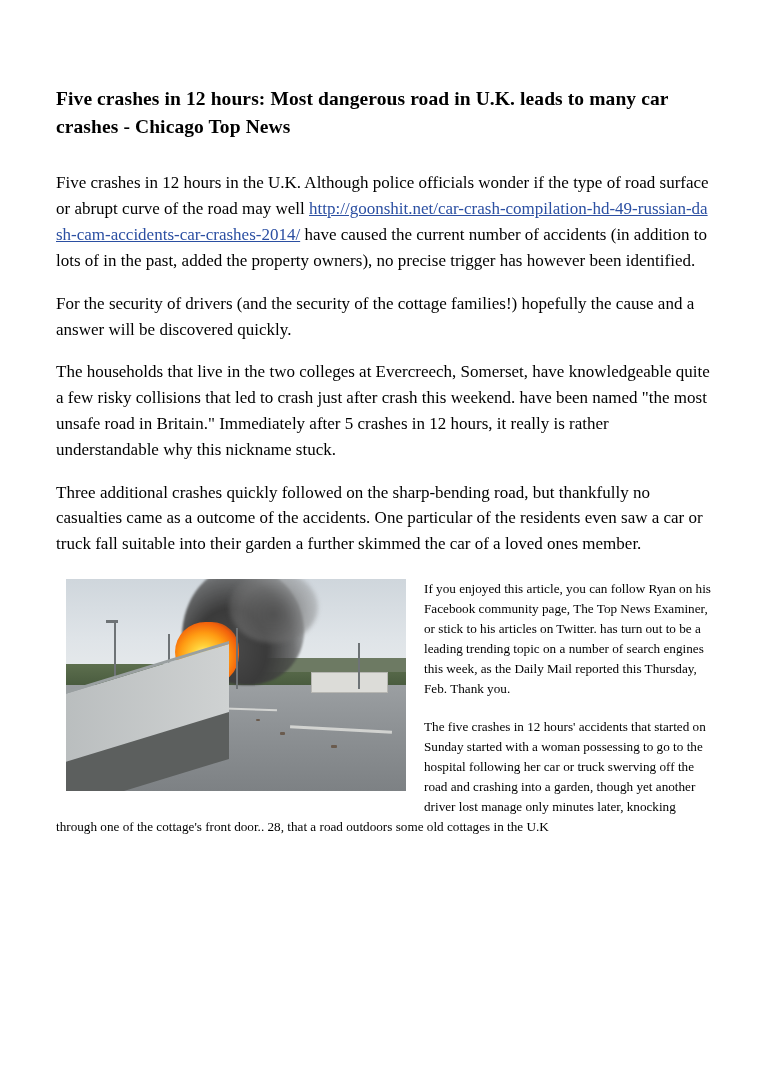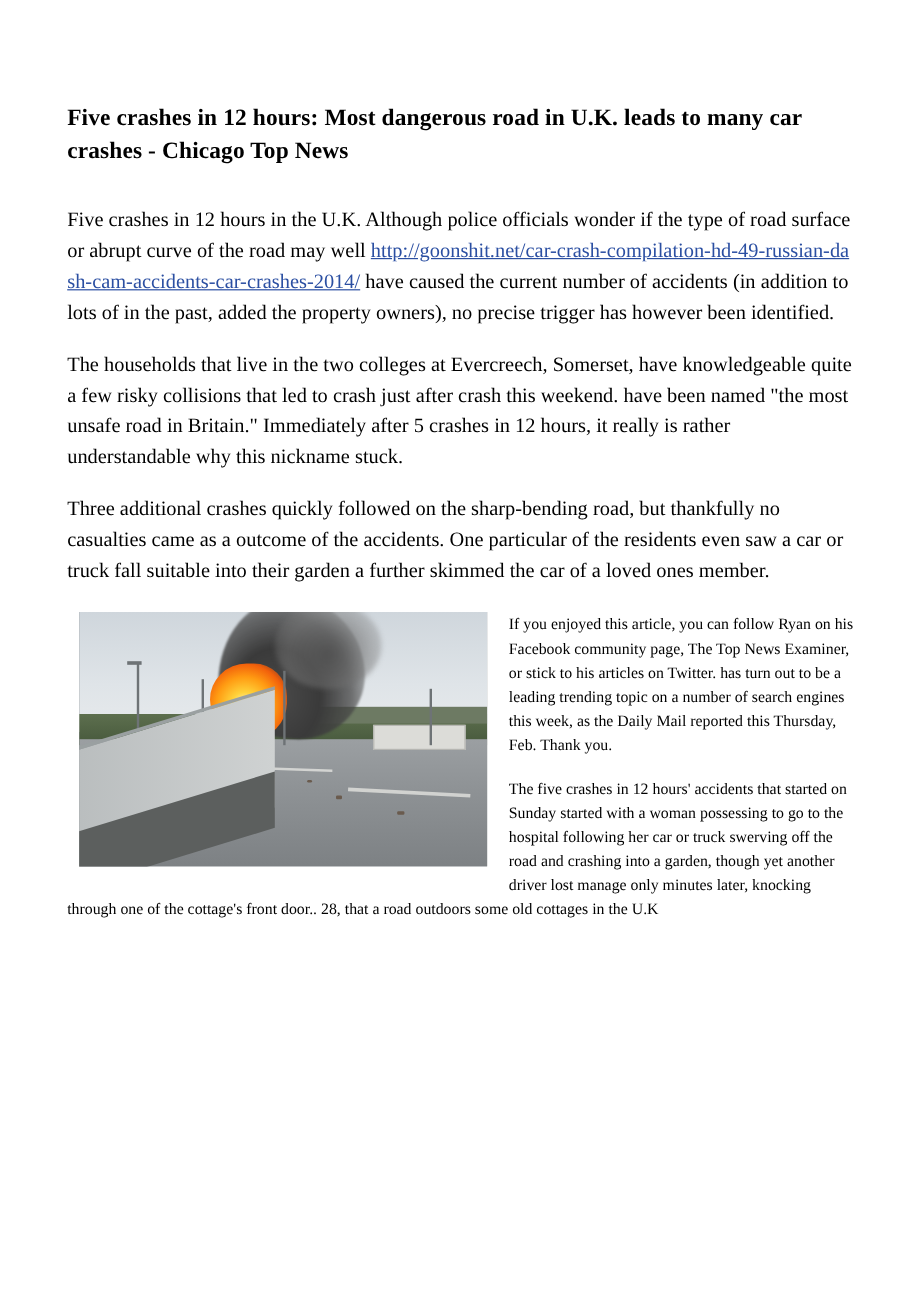--- a/index.html
+++ b/index.html
@@ -172,20 +172,21 @@
 </style>
 </head>
 <body>
 
 <div class="page">
 
   <h1 class="doc-title">Five crashes in 12 hours: Most dangerous road in U.K. leads to many car crashes - Chicago Top News</h1>
 
   <p class="body-text"><span>Five crashes in 12 hours in the U.K. Although police officials wonder if the type of road surface or abrupt curve of the road may well </span><a class="inline-link" href="#">http://goonshit.net/car-crash-compilation-hd-49-russian-dash-cam-accidents-car-crashes-2014/</a><span> have caused the current number of accidents (in addition to lots of in the past, added the property owners), no precise trigger has however been identified.</span></p>
 
+  <p class="body-text">For the security of drivers (and the security of the cottage families!) hopefully the cause and a answer will be discovered quickly.</p>
 
   <p class="body-text">The households that live in the two colleges at Evercreech, Somerset, have knowledgeable quite a few risky collisions that led to crash just after crash this weekend. have been named "the most unsafe road in Britain." Immediately after 5 crashes in 12 hours, it really is rather understandable why this nickname stuck.</p>
 
   <p class="body-text">Three additional crashes quickly followed on the sharp-bending road, but thankfully no casualties came as a outcome of the accidents. One particular of the residents even saw a car or truck fall suitable into their garden a further skimmed the car of a loved ones member.</p>
 
   <div class="figure-block clearfix">
 
     <div class="crash-photo">
       <div class="ph-sky"></div>
       <div class="ph-trees"></div>

